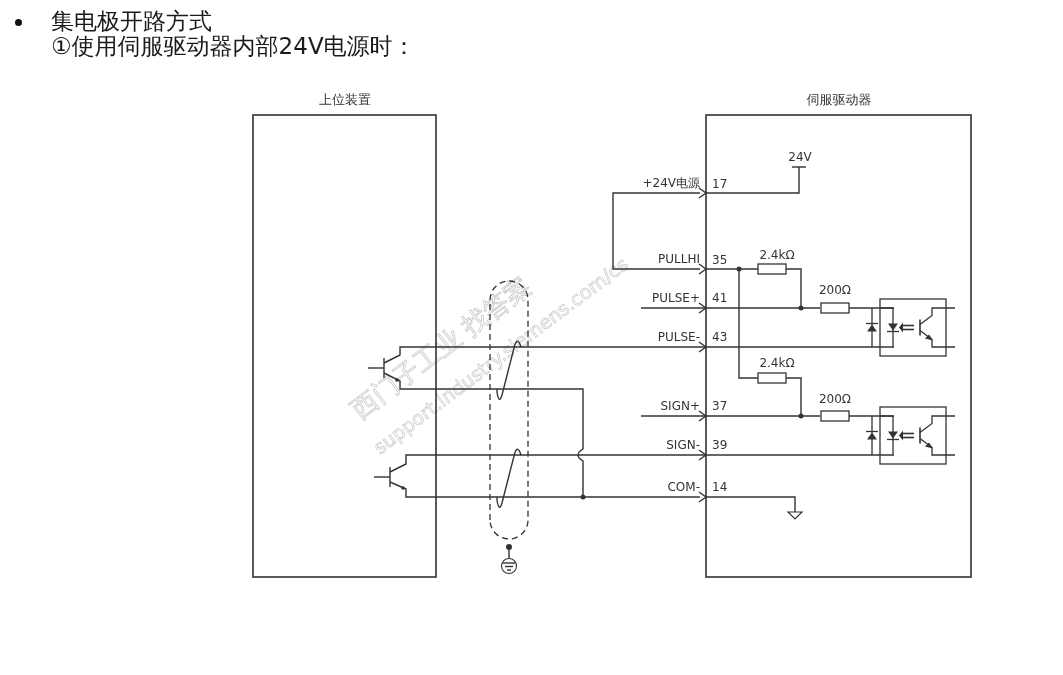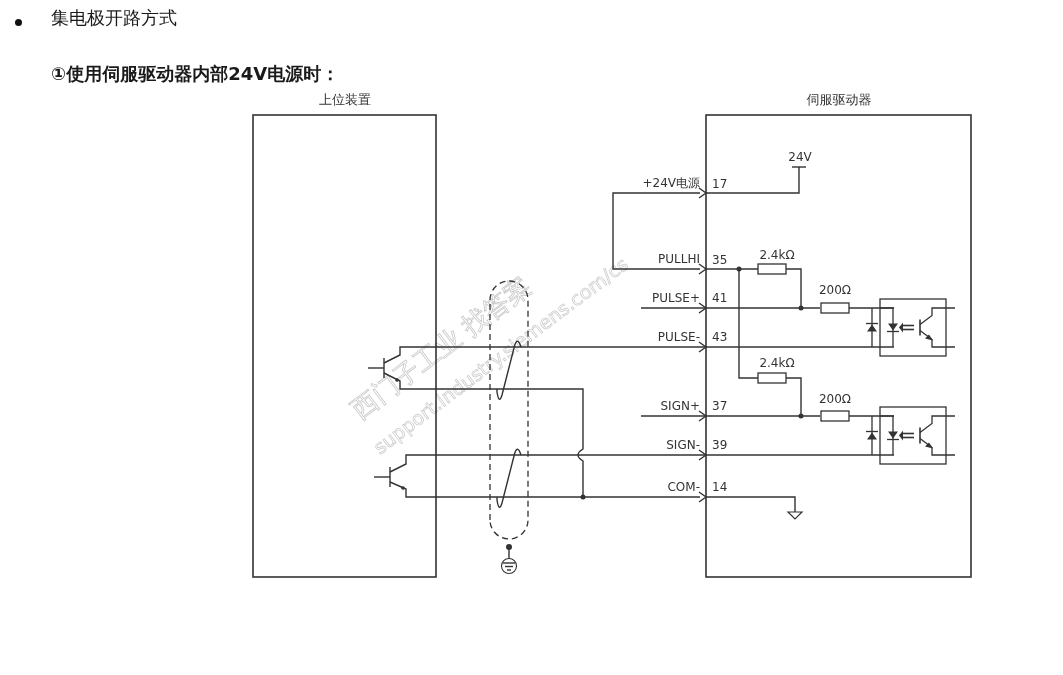--- a/index.html
+++ b/index.html
@@ -1,21 +1,21 @@
 <!DOCTYPE html>
 <html><head>
 <meta charset="utf-8">
 <style>
   html, body { margin: 0; padding: 0; background: #ffffff; }
   body { width: 1063px; height: 675px; position: relative; overflow: hidden;
          font-family: "DejaVu Sans", "Liberation Sans", sans-serif; color: #222; }
-  .heading { position: absolute; font-size: 18px; color: #1a1a1a; }
+  .heading { position: absolute; font-size: 23px; color: #1a1a1a; }
   #bullet-dot { position: absolute; left: 15px; top: 19px; width: 7px; height: 7px; border-radius: 50%; background: #111; }
   #h1 { left: 51px; top: 6px; }
-  #h2 { left: 51px; top: 62px; font-weight: bold; }
+  #h2 { left: 51px; top: 31px; }
   svg { position: absolute; left: 0; top: 0; }
   svg text { font-family: "DejaVu Sans", "Liberation Sans", sans-serif; fill: #333; }
   .wire { stroke: #333; stroke-width: 1.4; fill: none; }
   .box { stroke: #333; stroke-width: 1.6; fill: none; }
   .dash { stroke: #333; stroke-width: 1.3; fill: none; stroke-dasharray: 6 4; }
   .wm { fill: none; stroke: #c9c9c9; stroke-width: 0.8; font-size: 26px; }
   .wm2 { fill: none; stroke: #c9c9c9; stroke-width: 0.7; font-size: 19px; }
 </style>
 </head>
 <body>

